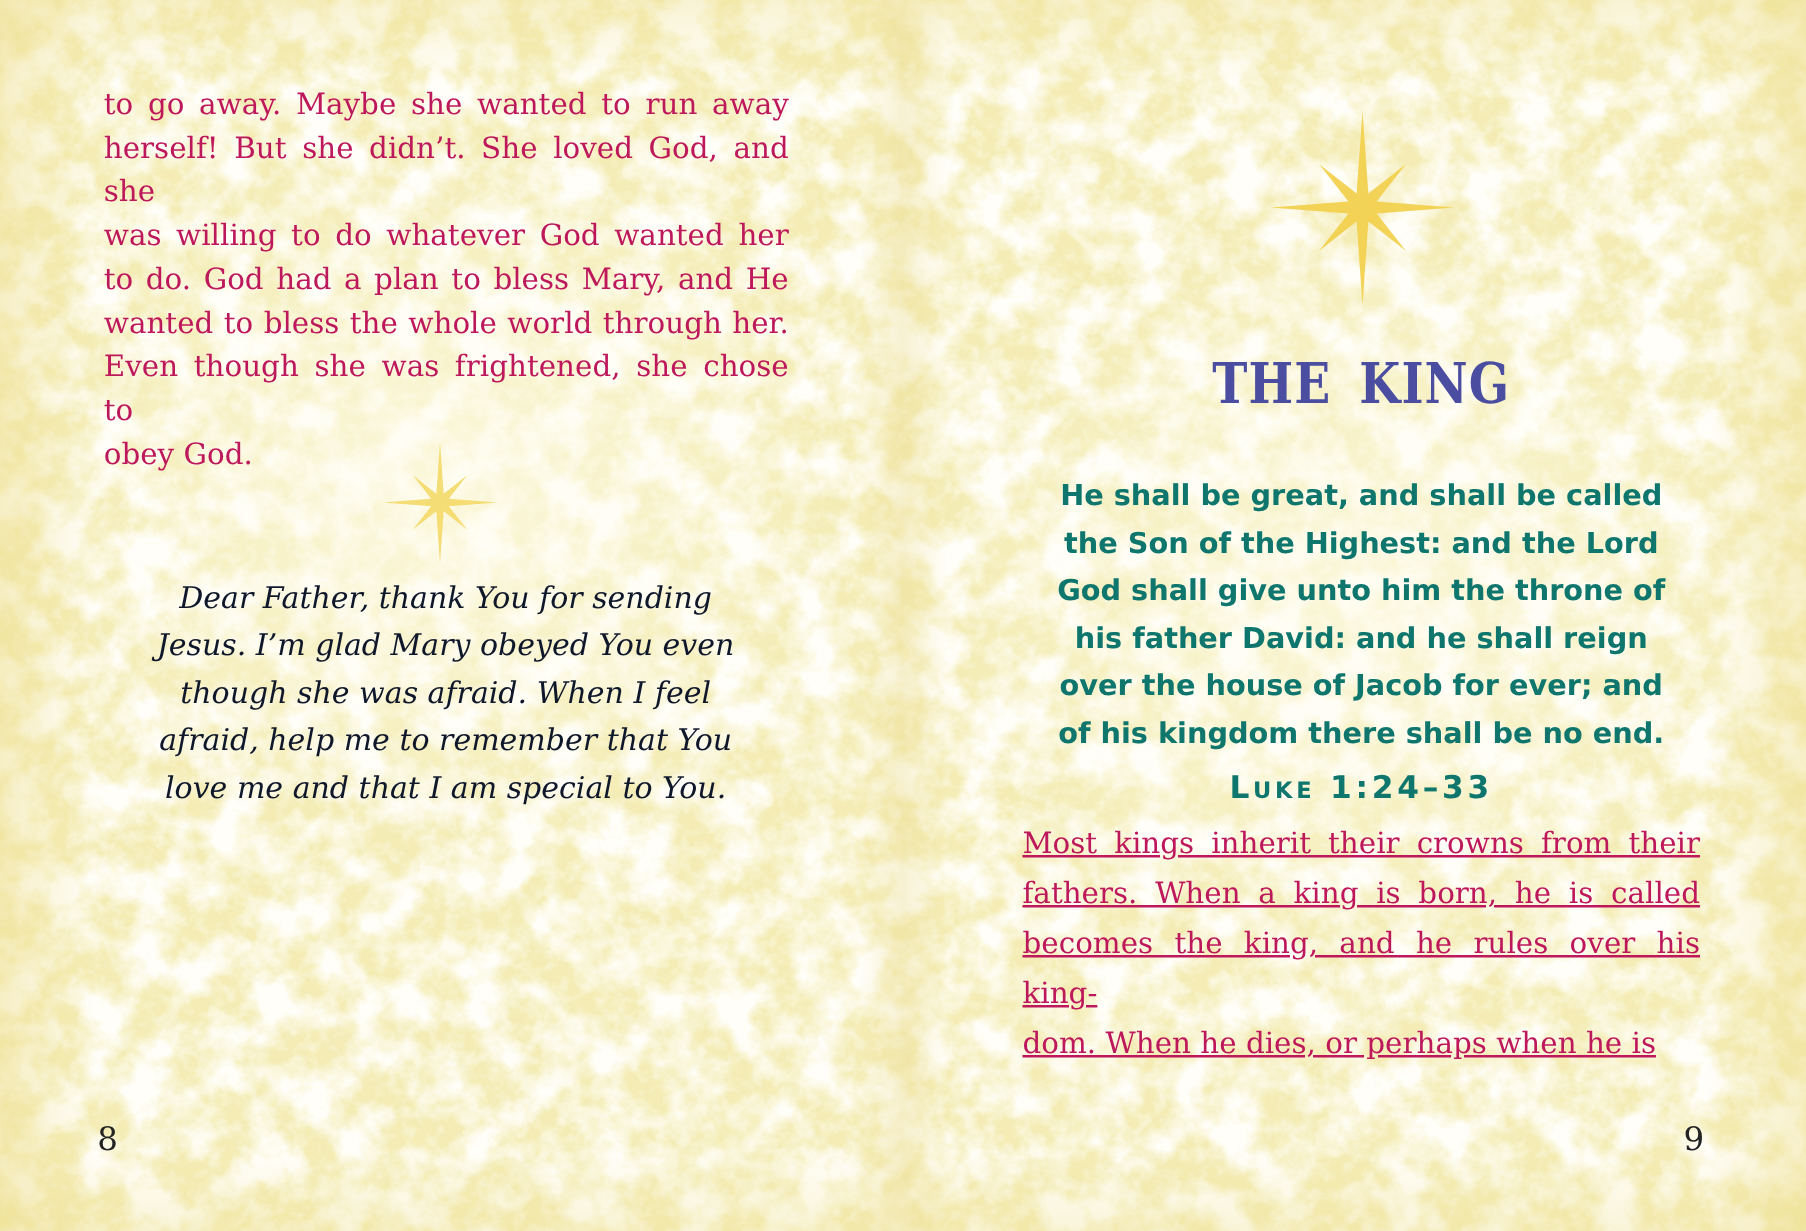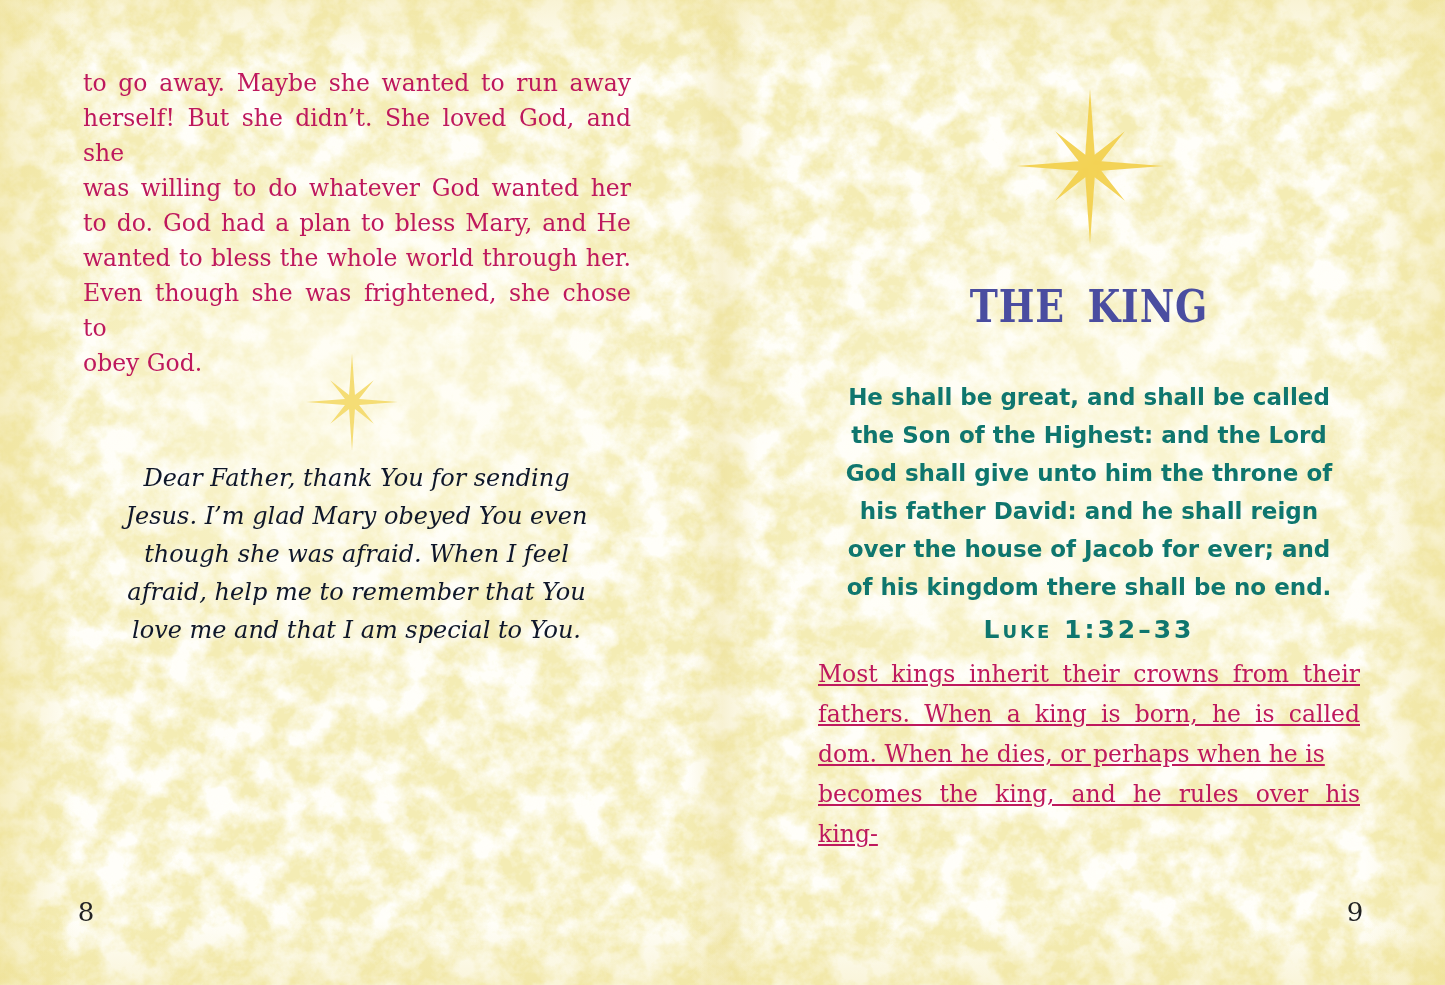--- a/index.html
+++ b/index.html
@@ -132,27 +132,27 @@
 
       <div class="chapter-title">THE KING</div>
 
       <div class="scripture">
         <div>He shall be great, and shall be called</div>
         <div>the Son of the Highest: and the Lord</div>
         <div>God shall give unto him the throne of</div>
         <div>his father David: and he shall reign</div>
         <div>over the house of Jacob for ever; and</div>
         <div>of his kingdom there shall be no end.</div>
-        <div class="scripture-ref">Luke 1:32–33</div>
+        <div class="scripture-ref">Luke 1:24–33</div>
       </div>
 
       <div class="bodypar right-body">
         <div class="jline">Most kings inherit their crowns from their</div>
         <div class="jline">fathers. When a king is born, he is called</div>
+        <div class="jline">becomes the king, and he rules over his king-</div>
         <div class="jline last">dom. When he dies, or perhaps when he is</div>
-        <div class="jline">becomes the king, and he rules over his king-</div>
       </div>
 
       <div class="pagenum right">9</div>
     </div>
 
   </div>
 </div>
 
 </body></html>

